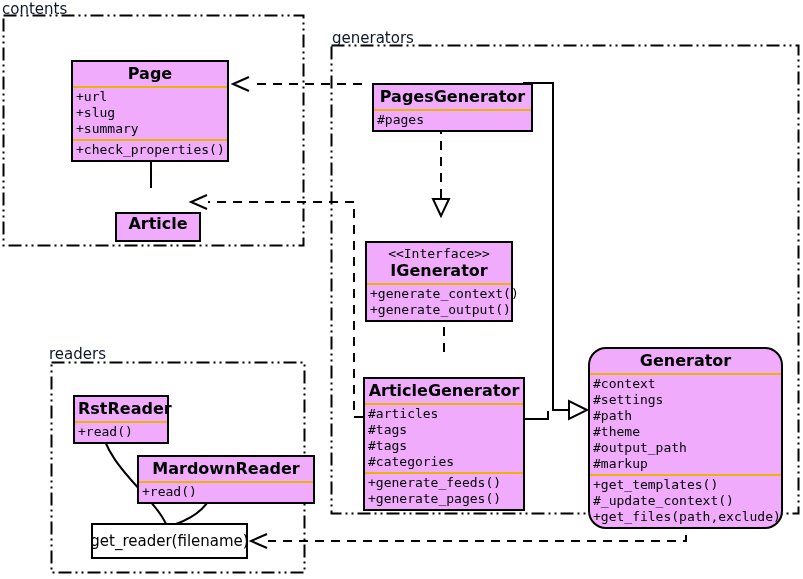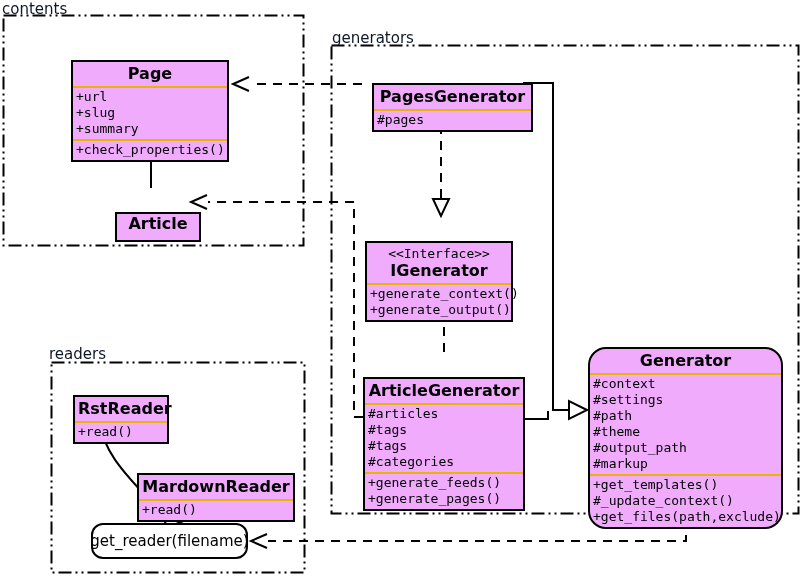--- a/index.html
+++ b/index.html
@@ -154,24 +154,24 @@
     </div>
   </div>
 
   <div class="cls" style="left:73px; top:371px; width:96px;">
     <div class="t">RstReader</div>
     <div class="cmp">
       <div class="mem">+read()</div>
     </div>
   </div>
 
-  <div class="cls" style="left:137px; top:449px; width:158px;">
+  <div class="cls" style="left:137px; top:431px; width:178px;">
     <div class="t">MardownReader</div>
     <div class="cmp">
       <div class="mem">+read()</div>
     </div>
   </div>
 
-  <div class="plainbox" style="left:91px; top:523px; width:157px; height:36px;border-radius:12px;">
+  <div class="plainbox" style="left:91px; top:523px; width:157px; height:36px;">
     <span>get_reader(filename)</span>
   </div>
 
 </div>
 
 </body></html>

